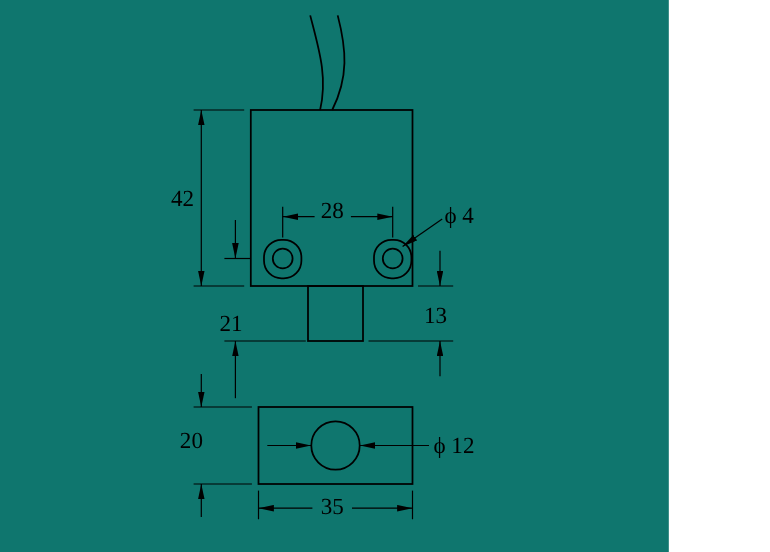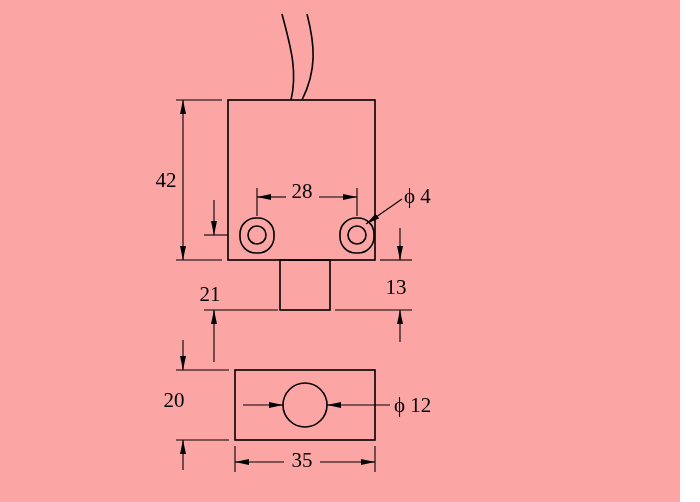--- a/index.html
+++ b/index.html
@@ -1,21 +1,21 @@
 <!DOCTYPE html>
 <html><head>
 <meta charset="utf-8">
 <style>
   * { margin:0; padding:0; box-sizing:border-box; }
   html,body { background:#ffffff; }
   body { font-family:"Liberation Serif","DejaVu Serif",serif; }
   .canvas {
     position:relative;
-    width:680px; height:502px;
-    background:#fca5a5;
+    width:608px; height:502px;
+    background:#0f766e;
     overflow:hidden;
   }
   svg { display:block; }
   .obj  { fill:none; stroke:#000000; stroke-width:1.6; }
   .dim  { fill:none; stroke:#000000; stroke-width:1.1; }
   .dimtext {
     font-family:"Liberation Serif","DejaVu Serif",serif;
     font-size:21px;
     fill:#000000;
     stroke:none;

